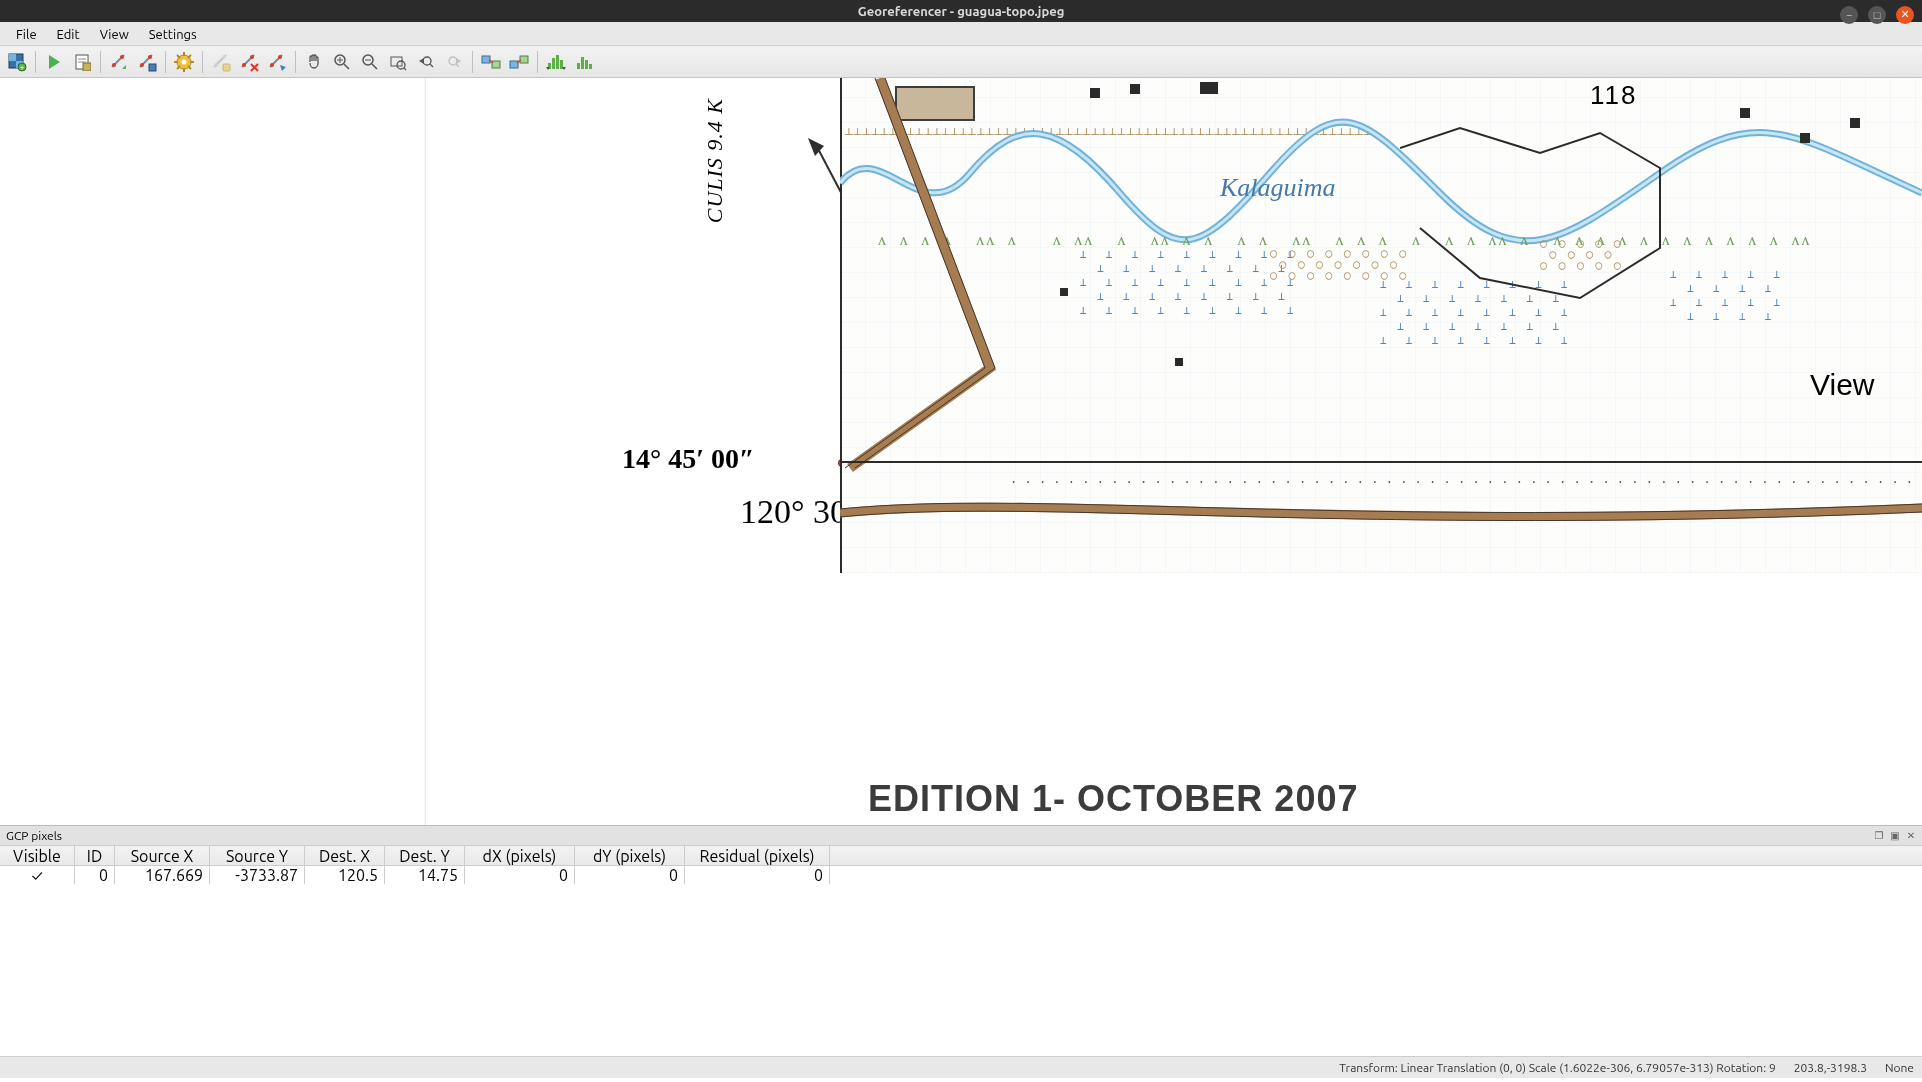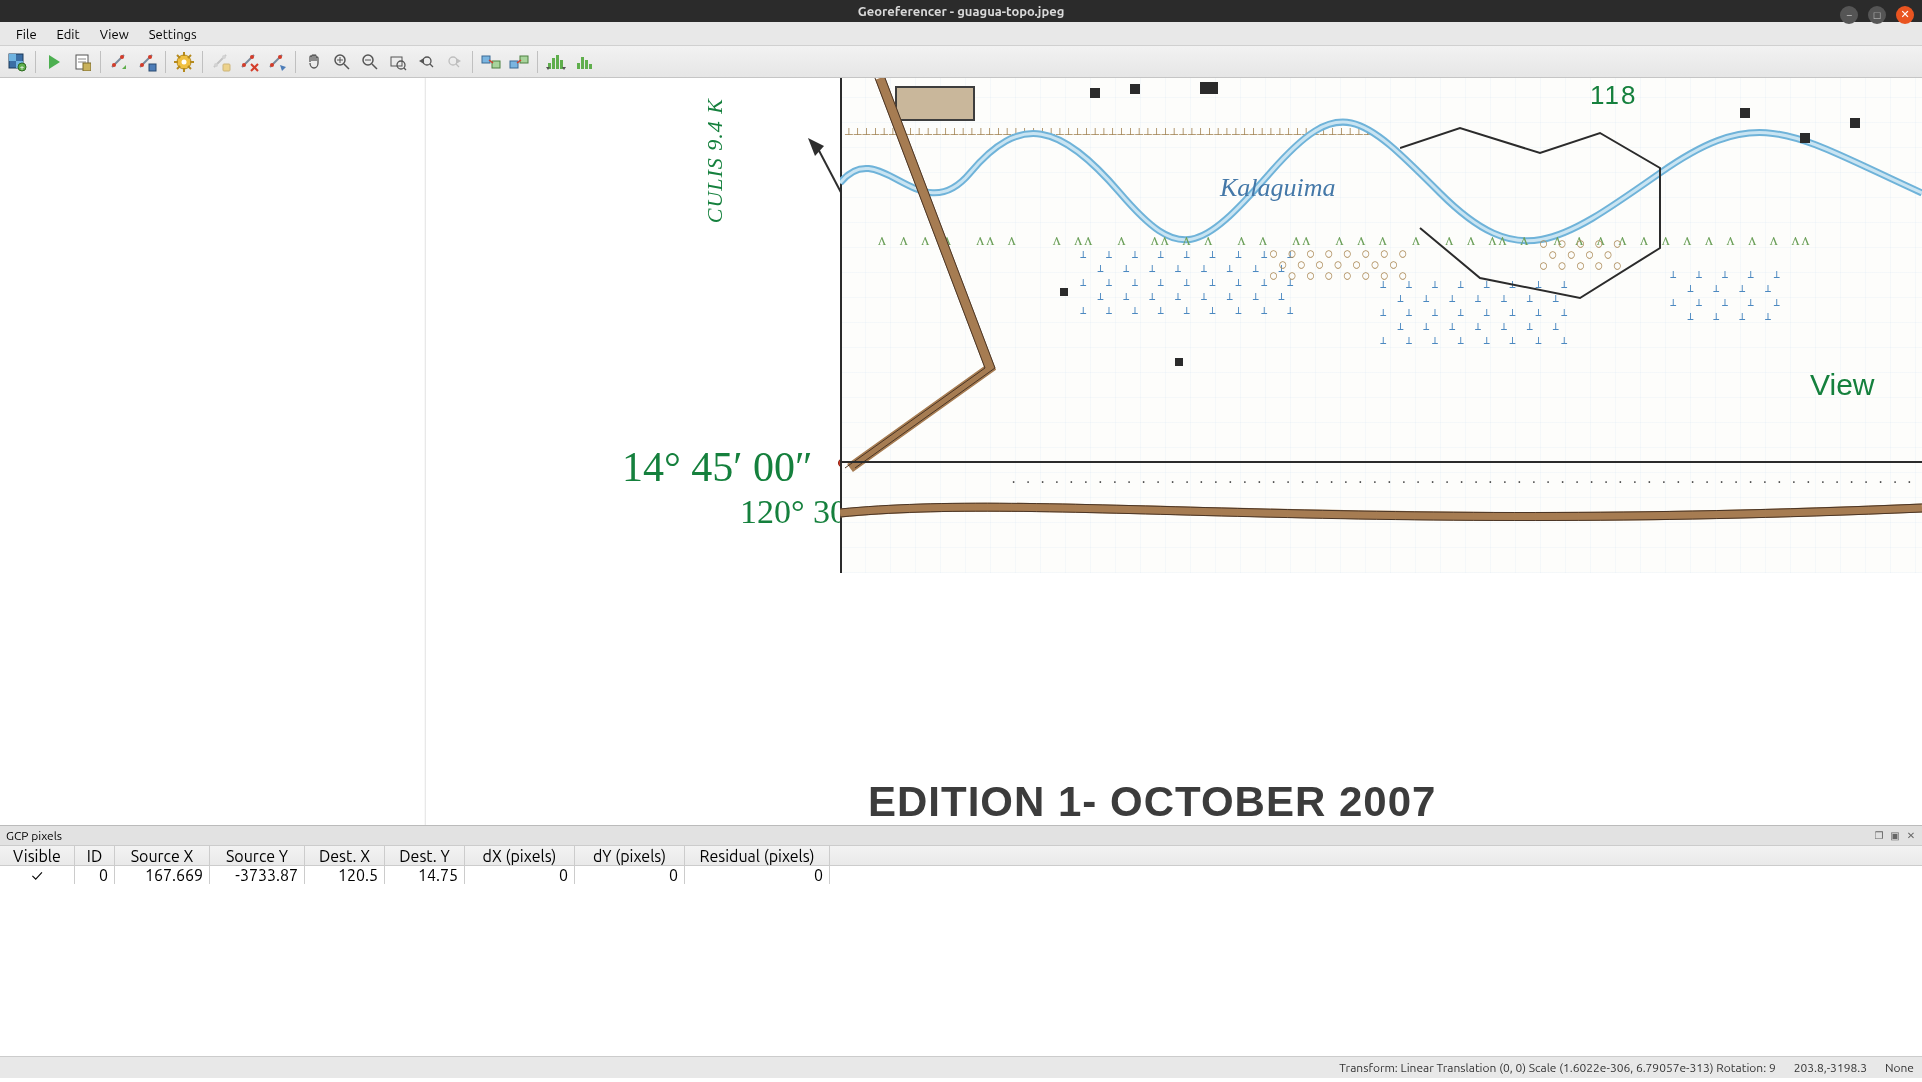--- a/index.html
+++ b/index.html
@@ -22,21 +22,21 @@
       repeating-linear-gradient(0deg, rgba(135,180,225,0.07) 0 1px, transparent 1px 25px),
       repeating-linear-gradient(90deg, rgba(135,180,225,0.07) 0 1px, transparent 1px 25px),
       #fdfdfb; }
   .map-river { position:absolute; left:0; top:25px; width:100%; height:170px; }
   .map-river svg { width:100%; height:100%; }
   .swamp { position:absolute; font-family: monospace; font-size:11px; color:#4b88c0; line-height:14px; letter-spacing:2px; white-space:pre; }
   .road-diag { position:absolute; left:0; top:0; width:260px; height:495px; }
   .road-horiz { position:absolute; left:0; top:410px; width:100%; height:70px; }
   .building-sq { position:absolute; background:#fff; border:2px solid #3d3d3d; }
   .map-hatch { position:absolute; color:#a08050; font-size:11px; letter-spacing:1px; }
-  .text-on-canvas { position: absolute; font-family: Georgia, "Times New Roman", serif; color: #15803d; }
+  .text-on-canvas { position: absolute; font-family: Georgia, "Times New Roman", serif; color: #000000; }
   .vertical-text { writing-mode: vertical-rl; transform: rotate(180deg); font-style: italic; font-weight:500; letter-spacing:1px; }
   .river-label { position:absolute; color:#4478a8; font-style: italic; font-family: Georgia, serif; font-size:26px; }
   .gcp-point { position:absolute; width:10px; height:10px; background:#d43d2a; border-radius:5px; border:1px solid #8b1f10; }
   .panel-title { height: 20px; background: #e2e2e2; border-bottom:1px solid #ccc; display:flex; align-items:center; padding:0 6px; font-size:12px; position:relative; }
   .panel-icons { position:absolute; right:4px; top:2px; display:flex; gap:2px; }
   .panel-icons span { width:14px; height:14px; font-size:10px; display:flex; align-items:center; justify-content:center; color:#666; cursor:pointer; }
   .gcp-header { height: 20px; background: linear-gradient(#f3f3f3,#e9e9e9); display:flex; border-bottom:1px solid #ccc; }
   .gcp-header div, .gcp-row div { border-right: 1px solid #ccc; font-size:16px; display:flex; align-items:center; padding: 0 6px; }
   .gcp-header div { justify-content:center; font-weight:400; }
   .gcp-body { height: 190px; background:#fff; overflow:auto; }
@@ -232,30 +232,30 @@
         <rect x="14" y="11" width="3" height="5" fill="#5fae4c"></rect>
       </svg>
   </div>
 </div>
 
 <div class="canvas">
   <div class="paper-edge"></div>
 
   <div class="text-on-canvas vertical-text" style="left:702px; top:20px; font-size:22px;">CULIS 9.4 K</div>
 
-  <div class="text-on-canvas" style="left:622px; top:365px; font-size:42px; font-weight:400;">14° 45′ 00″</div>
+  <div class="text-on-canvas" style="left:622px; top:365px; font-size:28px; font-weight:700;">14° 45′ 00″</div>
   <div class="text-on-canvas" style="left:740px; top:415px; font-size:34px; font-weight:500;">120° 30′ 00″</div>
   <div class="text-on-canvas" style="left:920px; top:450px; font-size:24px; font-style:italic; font-weight:500;">BALANGA 9.7 Km</div>
 
   <svg style="position:absolute; left:790px; top:60px; width:250px; height:400px;">
     <line x1="25" y1="5" x2="230" y2="395" stroke="#2e2e2e" stroke-width="2"></line>
     <polygon points="18,0 34,8 25,18" fill="#2e2e2e"></polygon>
   </svg>
 
-  <div class="text-on-canvas" style="left:868px; top:700px; font-size:42px; font-weight:600; letter-spacing:1px; font-family: Arial, sans-serif; color:#3c3c3c;">EDITION 1- OCTOBER 2007</div>
+  <div class="text-on-canvas" style="left:868px; top:700px; font-size:36px; font-weight:600; letter-spacing:1px; font-family: Arial, sans-serif; color:#3c3c3c;">EDITION 1- OCTOBER 2007</div>
 
   <div class="gcp-point" style="left:838px; top:380px;"></div>
 
   <div class="map-block">
     <div class="map-bg"></div>
     <div class="map-border-left"></div>
 
     <div class="building-sq" style="left:55px; top:8px; width:80px; height:35px; background:#c9b79b;"></div>
 
     <div class="map-hatch" style="left:5px; top:50px;">┴┴┴┴┴┴┴┴┴┴┴┴┴┴┴┴┴┴┴┴┴┴┴┴┴┴┴┴┴┴┴┴┴┴┴┴┴┴┴┴┴┴┴┴┴┴┴┴┴┴┴┴┴┴┴┴┴┴┴┴</div>

